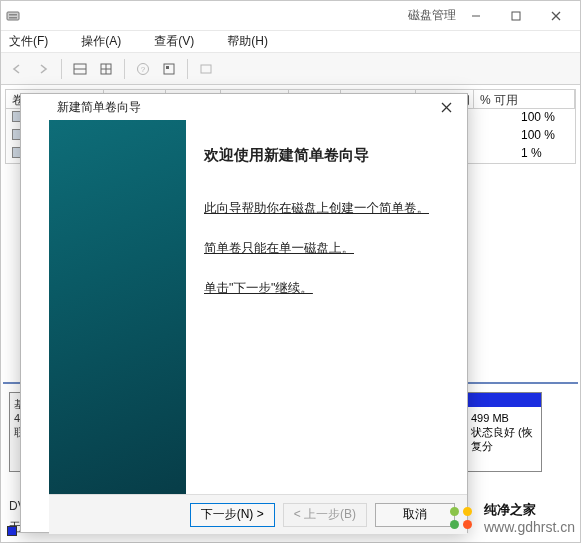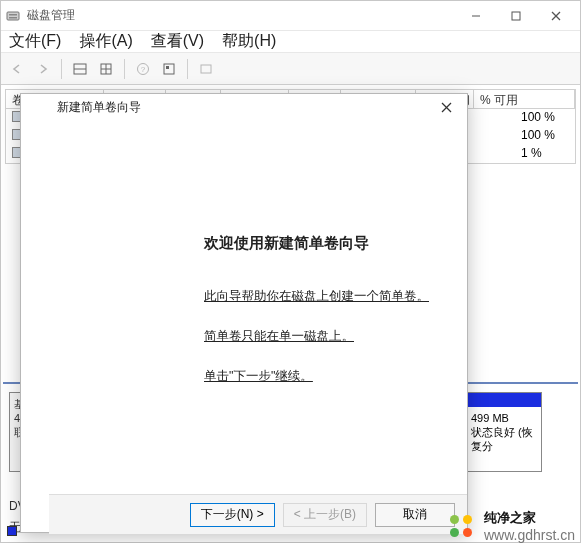--- a/index.html
+++ b/index.html
@@ -9,26 +9,26 @@
     height: 543px;
     font-family: "Microsoft YaHei", "SimSun", sans-serif;
     font-size: 12px;
     background: #fff;
     overflow: hidden;
     position: relative;
     color: #000;
   }
   
   .win { position:absolute; left:0; top:0; width:581px; height:543px; border:1px solid #c7c7c7; background:#fff; }
-  .titlebar { height:30px; background:#fff; display:flex; align-items:center; padding:0 4px; border-bottom:1px solid #e8e8e8;}
+  .titlebar { height:30px; background:#fff; display:flex; align-items:center; padding:0 4px; border-bottom:1px solid #e8e8e8;text-align:right;}
   .titlebar .icon { width:16px; height:16px; margin-right:6px; display:flex; align-items:center; justify-content:center;}
   .titlebar .title { flex:1; font-size:12px; color:#555;}
   .win-btns { display:flex; }
   .win-btn { width:40px; height:28px; display:flex; align-items:center; justify-content:center; color:#555;}
-  .menubar { height:22px; display:flex; align-items:center; padding:0 4px; gap:10px; border-bottom:1px solid #e8e8e8; font-size:16px; color:#222;}
+  .menubar { height:22px; display:flex; align-items:center; padding:0 4px; gap:25px; border-bottom:1px solid #e8e8e8; font-size:12px; color:#222;}
   .menubar span{ padding:2px 4px;}
   .toolbar { height:32px; display:flex; align-items:center; padding:0 4px; gap:2px; border-bottom:1px solid #d0d0d0; background:#f7f7f7;}
   .tb-sep{ width:1px; height:20px; background:#d0d0d0; margin:0 4px;}
   .tb-btn{ width:24px; height:24px; display:flex; align-items:center; justify-content:center; color:#555;}
   .tb-btn svg{ display:block;}
   .tb-btn.disabled{ opacity:.45;}
   .content { position:relative; height:calc(100% - 30px - 22px - 32px); }
   
   .tbl { position:absolute; left:4px; right:4px; top:4px; }
   .tbl-head { display:flex; height:20px; background:#fff; border:1px solid #d0d0d0; font-size:12px;}
@@ -47,31 +47,31 @@
   .part{ width:78px; border:1px solid #888; background:#fff; position:relative; font-size:11px; padding:18px 6px 4px 6px; line-height:14px;}
   .part-top{ position:absolute; left:0; right:0; top:0; height:14px; background:#1b2de0;}
   .dvd-area{ position:absolute; left:6px; top:115px; font-size:12px; color:#333;}
   .legend{ position:absolute; left:6px; bottom:6px; font-size:11px; display:flex; align-items:center; gap:4px;}
   .legend-box{width:10px;height:10px;background:#1b2de0;border:1px solid #333;}
   
   .dlg{ position:absolute; left:20px; top:93px; width:448px; height:440px; background:#fff; border:1px solid #b7b7b7; box-shadow:0 4px 18px rgba(0,0,0,.25);padding-left:28px;}
   .dlg-title{ height:26px; display:flex; align-items:center; padding:0 8px; background:#fff;}
   .dlg-title .t{ flex:1; font-size:12px; color:#222;}
   .dlg-close{ width:26px; height:22px; display:flex; align-items:center; justify-content:center; color:#333;}
-  .dlg-body{ display:flex; height:374px;align-items:center;}
+  .dlg-body{ display:flex; height:374px;}
   .dlg-side{ width:137px; background:linear-gradient(160deg,#0e6d78 0%, #0a5a65 40%, #073d48 100%);}
   .dlg-main{ flex:1; padding:18px 18px 0 18px; font-size:12.5px; color:#222;}
   .dlg-h{ font-size:15px; font-weight:600; margin:8px 0 34px 0;}
   .dlg-p{ margin:0 0 22px 0; line-height:18px;text-decoration:underline;}
   .dlg-foot{ height:40px; border-top:1px solid #ddd; display:flex; align-items:center; justify-content:flex-end; gap:8px; padding:0 12px; background:#f4f4f4;}
   .btn{ height:24px; min-width:80px; padding:0 10px; font-size:12px; background:#f7f7f7; border:1px solid #adadad; display:flex; align-items:center; justify-content:center;}
   .btn.default{ border:1px solid #0078d7;}
   .btn.disabled{ color:#9a9a9a; border-color:#d8d8d8; background:#f3f3f3;}
   
-  .wm{ position:absolute; right:6px; bottom:0; display:flex; align-items:center; gap:12px; font-size:12px;}
+  .wm{ position:absolute; right:6px; bottom:8px; display:flex; align-items:center; gap:12px; font-size:12px;}
   .wm .brand{ font-weight:700; color:#111; font-size:13px;}
   .wm .sub{ font-size:14px; color:#777;}
   .clover{ width:22px; height:22px; position:relative;}
   .clover span{ position:absolute; width:9px; height:9px; border-radius:50%;}
   .c1{background:#8bc34a; left:0; top:0;}
   .c2{background:#ffc107; right:0; top:0;}
   .c3{background:#4caf50; left:0; bottom:0;}
   .c4{background:#ff5722; right:0; bottom:0;}
 </style>
 </head>

